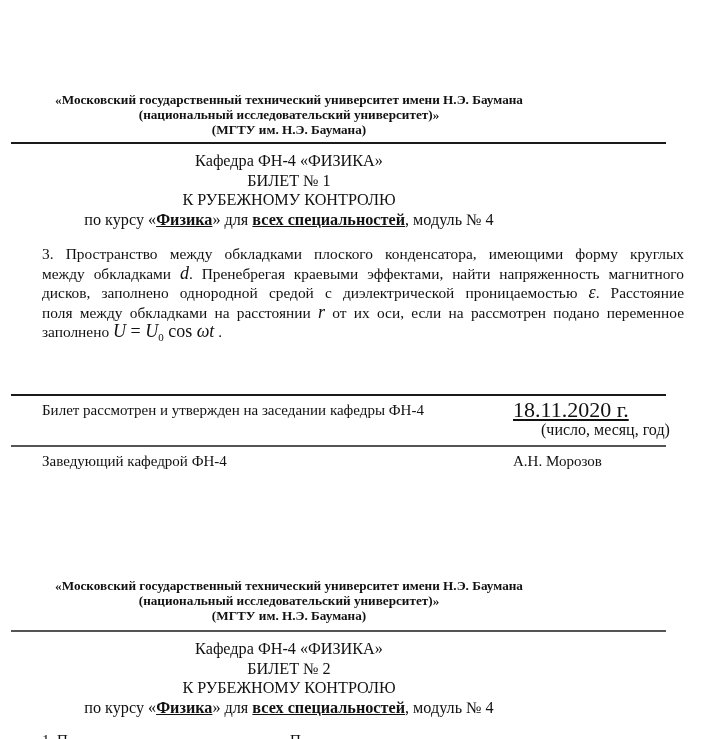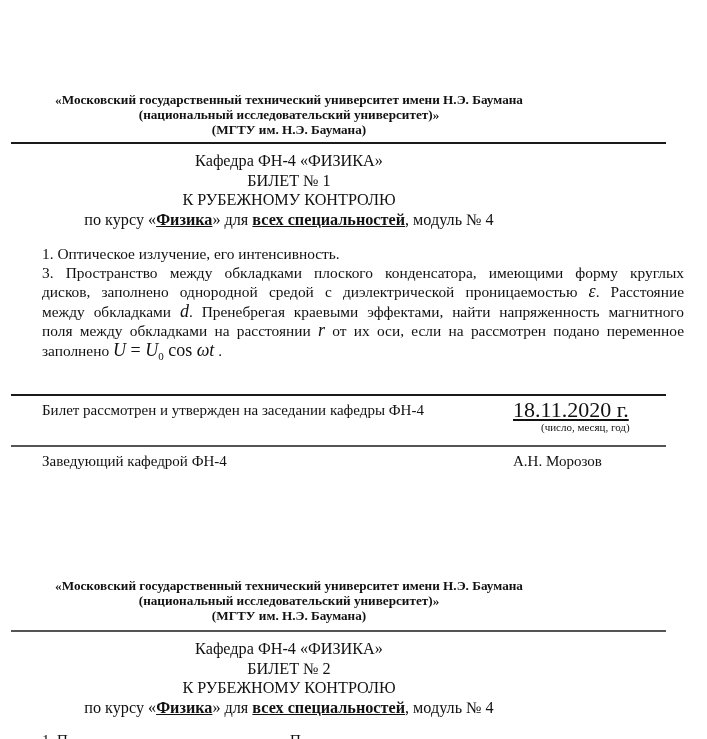--- a/index.html
+++ b/index.html
@@ -65,21 +65,21 @@
     font-family: "Liberation Serif", "DejaVu Serif", serif;
   }
   .math-up { font-style: normal; font-size: 18px; }
   sub.m { font-size: 11px; font-style: normal; vertical-align: -4px; }
   .row-text { font-size: 15px; line-height: 18px; }
   .date-val {
     font-size: 22px;
     text-decoration: underline;
     text-underline-offset: 2px;
   }
-  .date-hint { font-size: 11px; padding-left: 28px; }
+  .date-hint { font-size: 16px; padding-left: 28px; }
 </style>
 </head>
 <body>
 
 <div class="page">
 
   <div>
     <div class="center-block uni" style="top:92px;">
       <div>«Московский государственный технический университет имени Н.Э. Баумана</div>
       <div>(национальный исследовательский университет)»</div>
@@ -89,25 +89,24 @@
     <div class="hr" style="top:142px;"></div>
 
     <div class="center-block hdr" style="top:152px;">
       <div>Кафедра ФН-4 «ФИЗИКА»</div>
       <div>БИЛЕТ № 1</div>
       <div>К РУБЕЖНОМУ КОНТРОЛЮ</div>
       <div><span>по курсу «</span><b>Физика</b><span>» для </span><b>всех специальностей</b><span>, модуль № 4</span></div>
     </div>
 
     <div class="body-text" style="top:245px;">
-      <div class="q-line">1. Оптическое излучение, его интенсивность.</div>
       <div>
         <div class="justify">3. Пространство между обкладками плоского конденсатора, имеющими форму круглых</div>
+        <div class="justify"><span>между обкладками</span> <span class="math">d</span><span>. Пренебрегая краевыми эффектами, найти напряженность магнитного</span></div>
         <div class="justify"><span>дисков, заполнено однородной средой с диэлектрической проницаемостью</span> <span class="math">ε</span><span>. Расстояние</span></div>
-        <div class="justify"><span>между обкладками</span> <span class="math">d</span><span>. Пренебрегая краевыми эффектами, найти напряженность магнитного</span></div>
         <div class="justify"><span>поля между обкладками на расстоянии</span> <span class="math">r</span> <span>от их оси, если на рассмотрен подано переменное</span></div>
         <div class="q-line"><span>заполнено</span> <span class="math">U</span><span class="math-up"> = </span><span class="math">U</span><sub class="m">0</sub><span class="math-up"> cos </span><span class="math">ωt</span><span> .</span></div>
       </div>
     </div>
 
     <div class="hr" style="top:394px;"></div>
 
     <div class="abs row-text" style="left:42px; top:401px;">Билет рассмотрен и утвержден на заседании кафедры ФН-4</div>
     <div class="abs date-val" style="left:513px; top:397px;">18.11.2020 г.</div>
     <div class="abs date-hint" style="left:513px; top:421px;">(число, месяц, год)</div>

